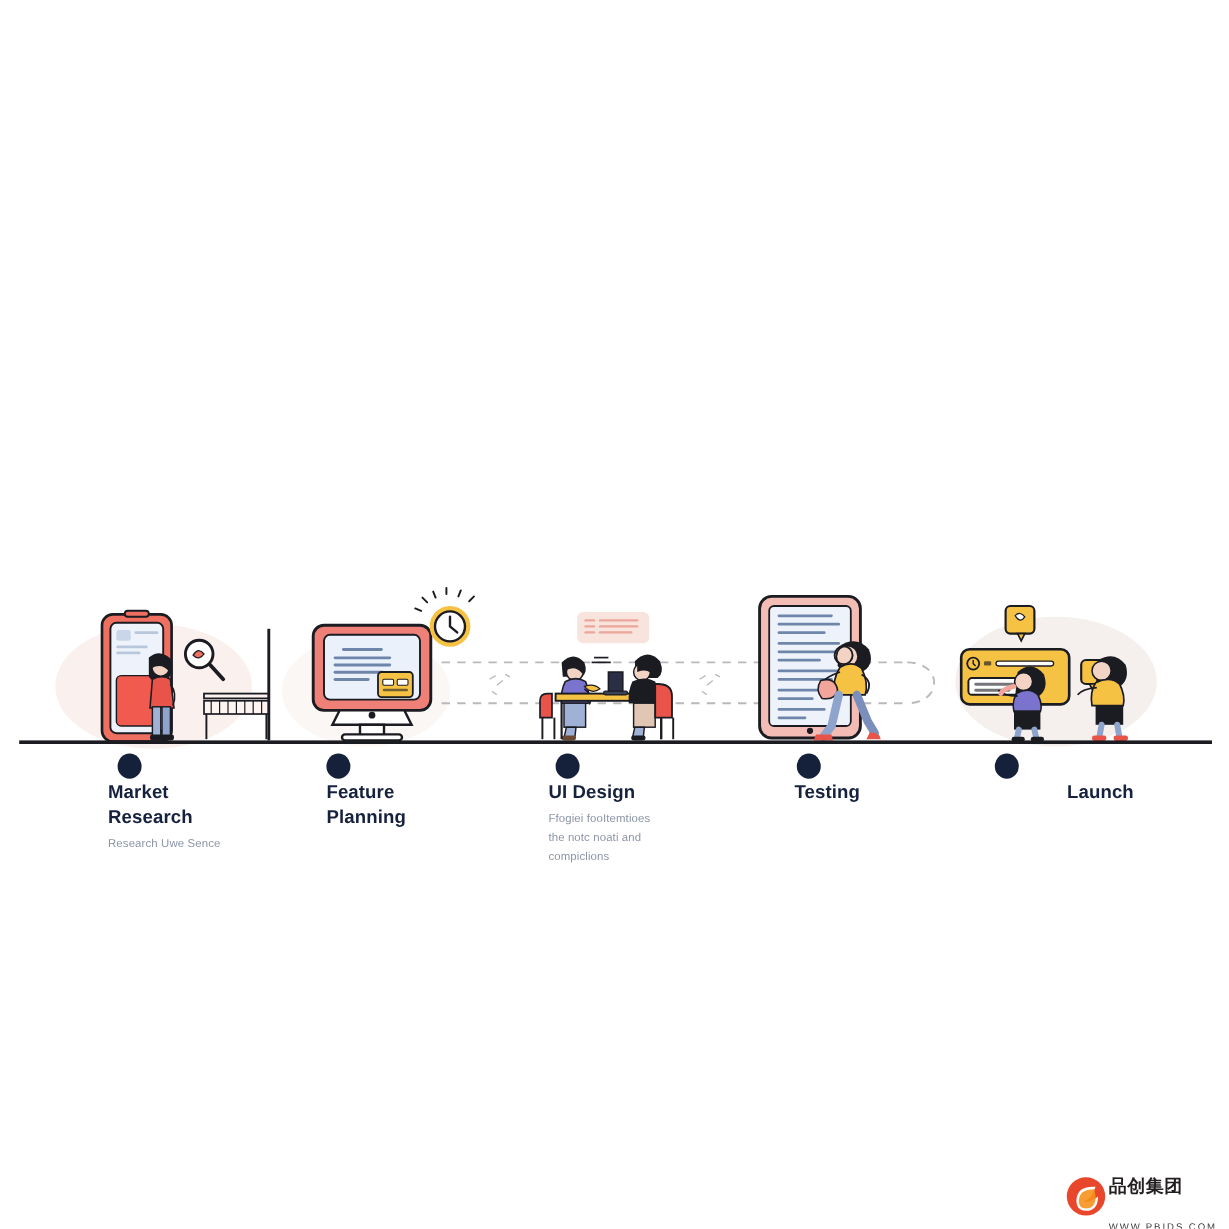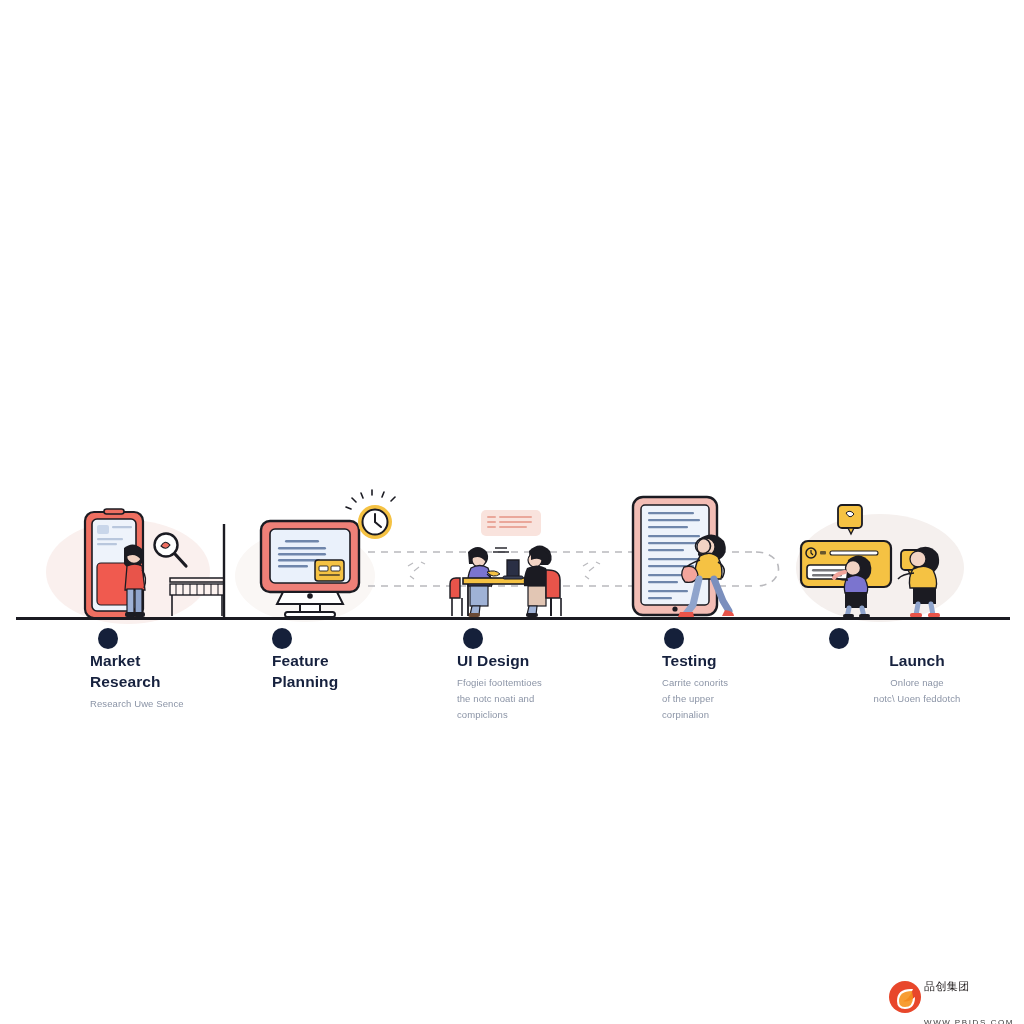--- a/index.html
+++ b/index.html
@@ -29,22 +29,22 @@
     white-space:pre-line;
   }
   .ssub{
     font-size:9.5px;color:#8b94a6;line-height:16px;margin:4px 0 0 0;
     white-space:pre-line;letter-spacing:.1px;
   }
 
   
   .watermark{position:absolute;left:888px;top:978px;width:132px;height:42px;}
   .wm-text{
-    position:absolute;left:36px;top:1px;font-size:11px;color:#231f20;
-    letter-spacing:.4px;font-weight:normal;
+    position:absolute;left:36px;top:1px;font-size:15px;color:#231f20;
+    letter-spacing:.4px;font-weight:bold;
   }
   .wm-url{
     position:absolute;left:36px;top:40px;font-size:8px;color:#3a3a3a;
     letter-spacing:1.6px;
   }
 </style>
 </head>
 <body>
 
 <div id="canvas">
@@ -313,30 +313,25 @@
   <div class="labels" style="left:457px;">
     <p class="stitle">UI Design</p>
     <p class="ssub">Ffogiei fooItemtioes
 the notc noati and
 compiclions</p>
   </div>
 
   <div class="dot" style="left:664px;"></div>
   <div class="labels" style="left:662px;">
     <p class="stitle">Testing</p>
-    <p class="ssub">Carrite conorits
-of the upper
-corpinalion</p>
   </div>
 
   <div class="dot" style="left:829px;"></div>
   <div class="labels" style="left:822px;text-align:center;">
     <p class="stitle">Launch</p>
-    <p class="ssub">Onlore nage
-notc\ Uoen feddotch</p>
   </div>
 
   <div class="watermark">
     <svg width="34" height="34" style="position:absolute;left:0;top:2px;">
       <circle cx="17" cy="17" r="16" fill="#e8472b"></circle>
       <path d="M25 9 q-16 -1 -16 12 q0 8 8 8 q10 0 10 -12 q-7 6 -12 4 q6 -1 10 -12 z" fill="#fff"></path>
       <path d="M24 11 q-13 0 -13 10 q0 6 6 6 q8 0 8 -10" fill="#f6921e" opacity=".9"></path>
     </svg>
     <div class="wm-text">品创集团</div>
     <div class="wm-url">WWW.PBIDS.COM</div>

